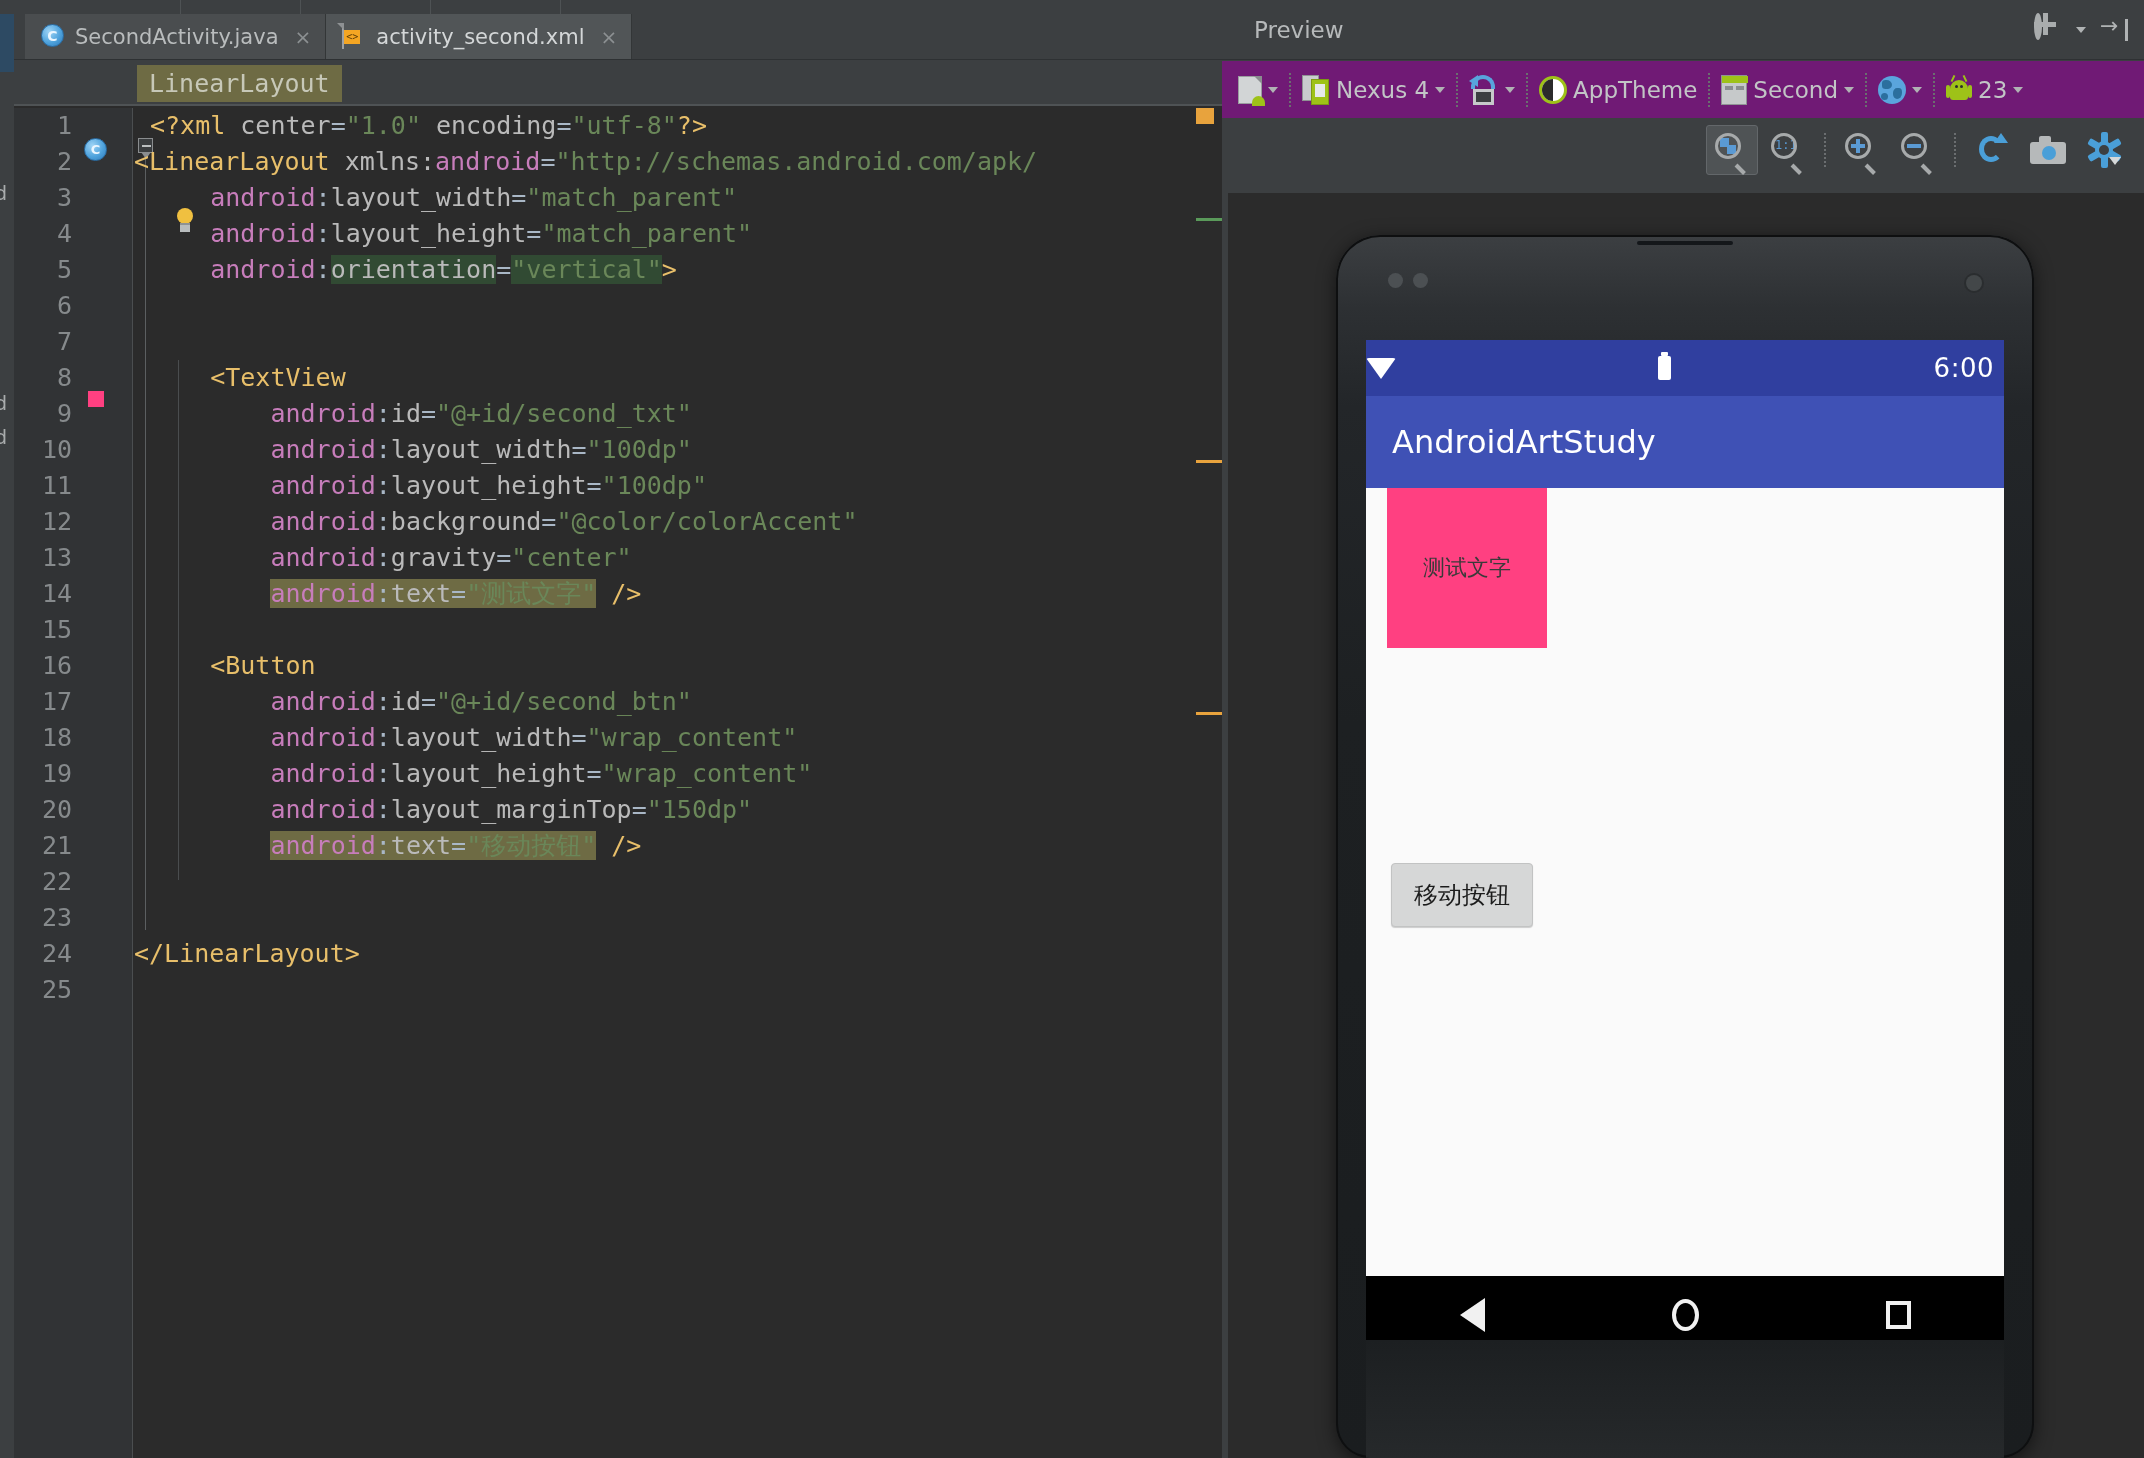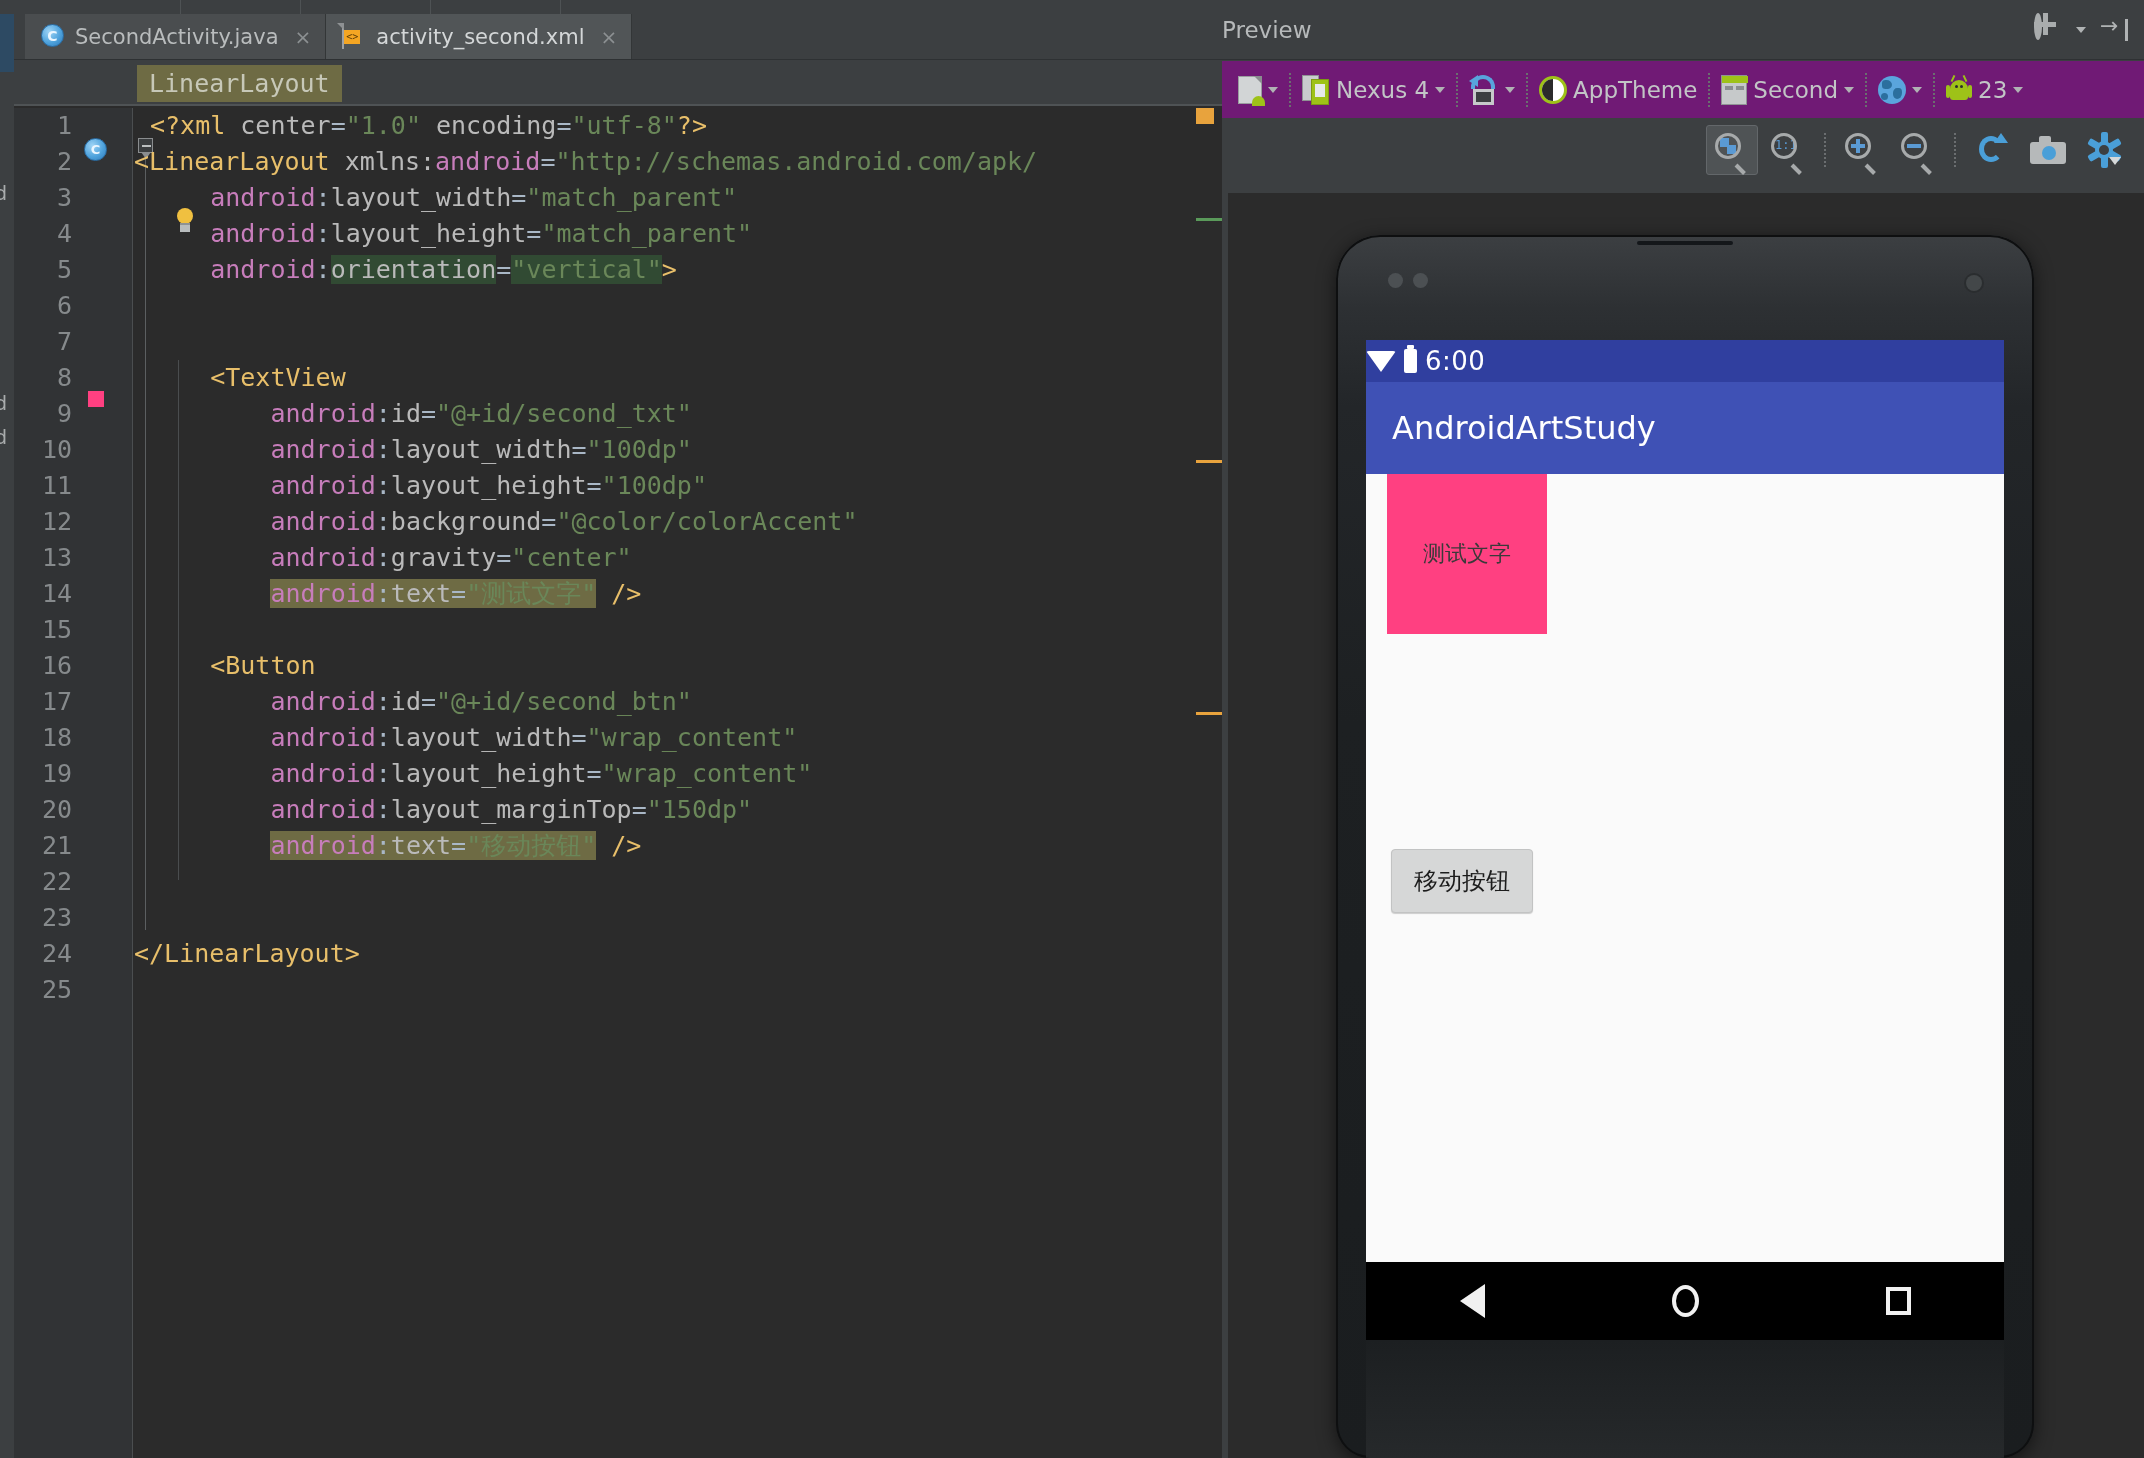--- a/index.html
+++ b/index.html
@@ -344,21 +344,21 @@
     display: flex;
     align-items: center;
   }
   .pv-header::after {
     content: "";
     position: absolute;
     left: 0; bottom: 0; width: 922px; height: 1px;
     background: #2e3133;
   }
   .pv-title {
-    margin-left: 0;
+    margin-left: 32px;
     font-size: 23px;
     color: #b6b9ba;
   }
   .pv-header-right {
     margin-left: auto;
     display: flex;
     align-items: center;
     gap: 16px;
     padding-right: 16px;
   }
@@ -734,25 +734,25 @@
   }
   .screen {
     position: absolute;
     left: 30px; top: 105px;
     width: 638px; height: 1000px;
     background: #fafafa;
     overflow: hidden;
   }
   .status-bar {
     position: relative;
-    height: 42px;
+    height: 56px;
     background: #303f9f;
     display: flex;
     align-items: center;
-    justify-content: flex-start;
+    justify-content: space-between;
     padding-right: 10px;
     gap: 8px;
   }
   .st-wifi {
     width: 0; height: 0;
     border-left: 15px solid transparent;
     border-right: 15px solid transparent;
     border-top: 21px solid #ffffff;
     border-radius: 3px;
   }

